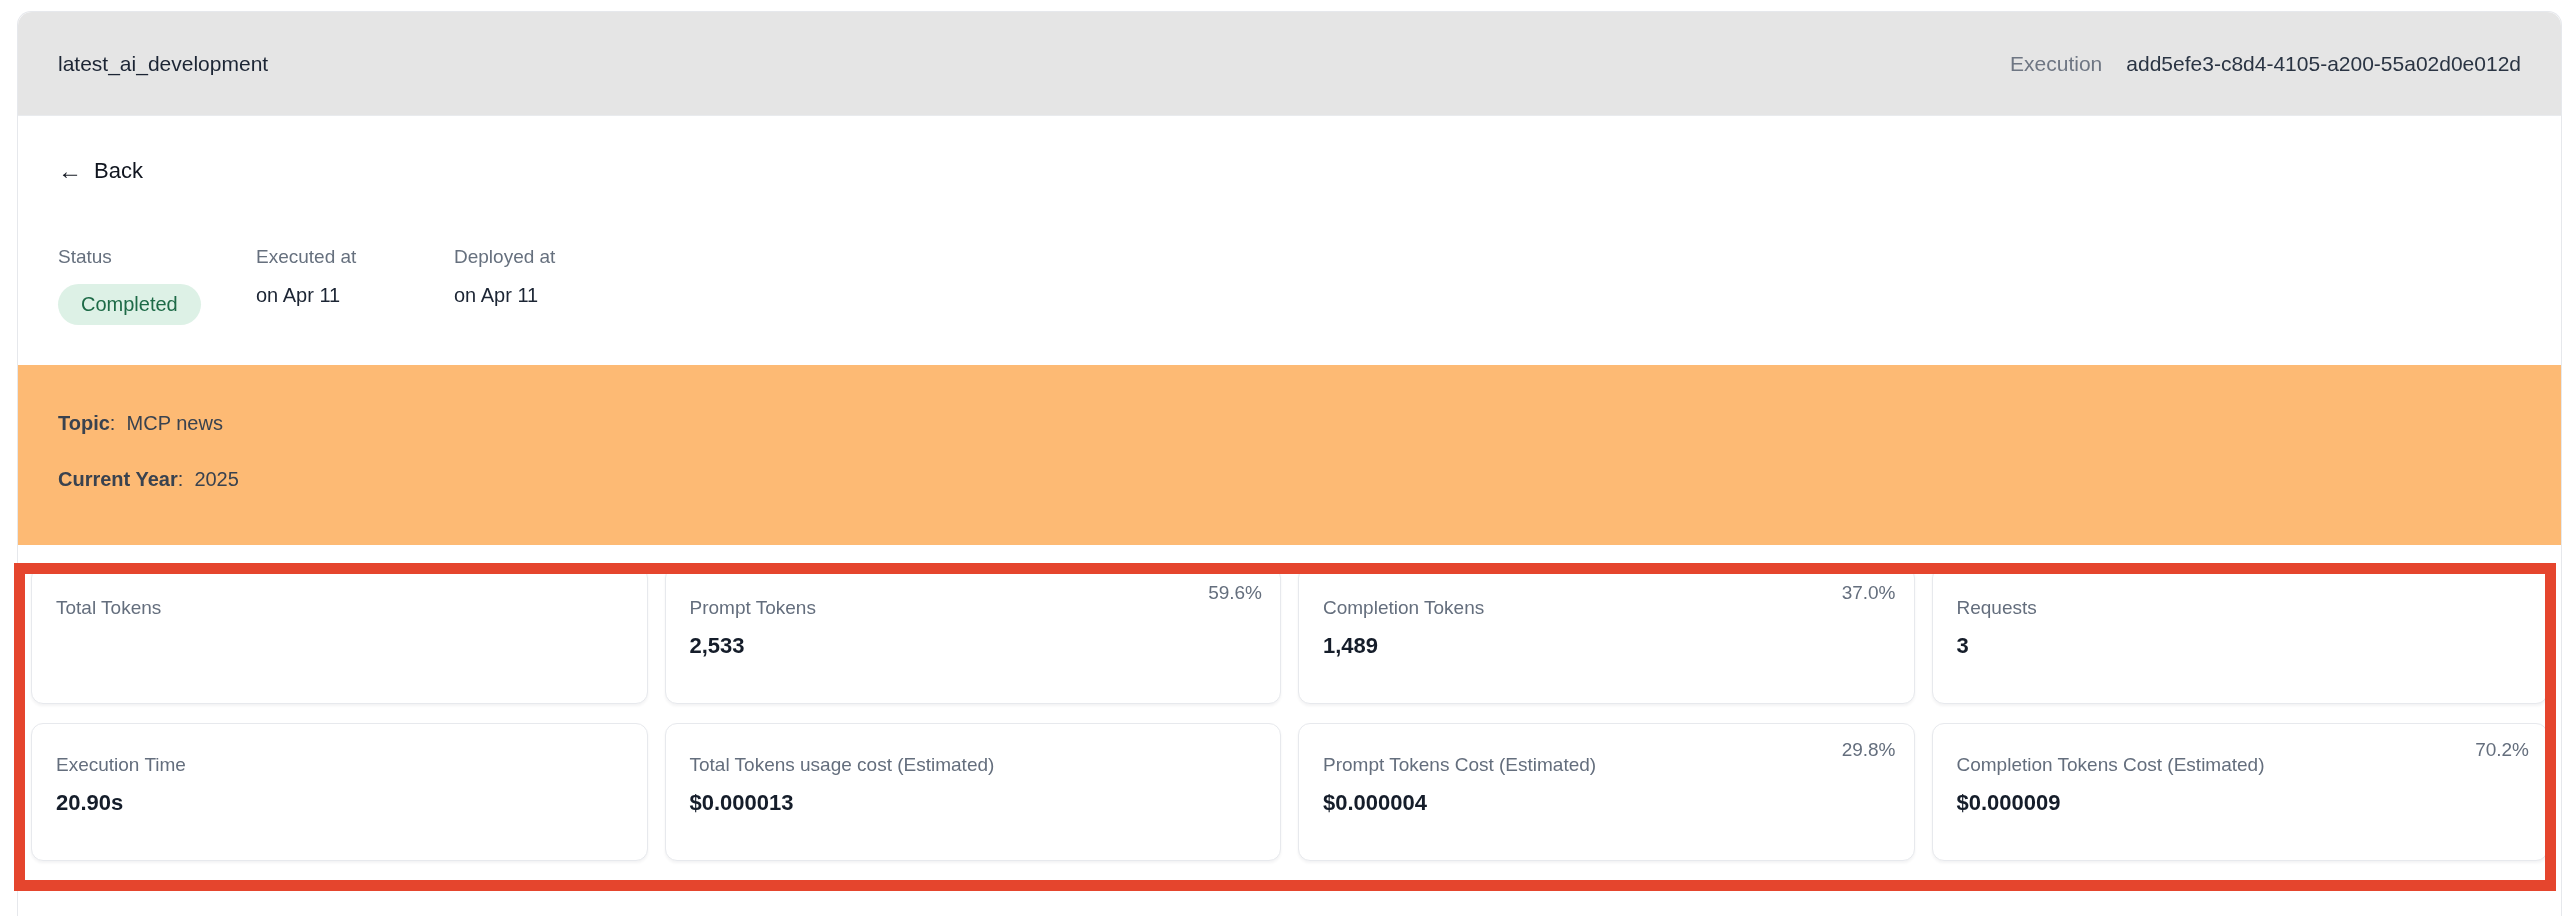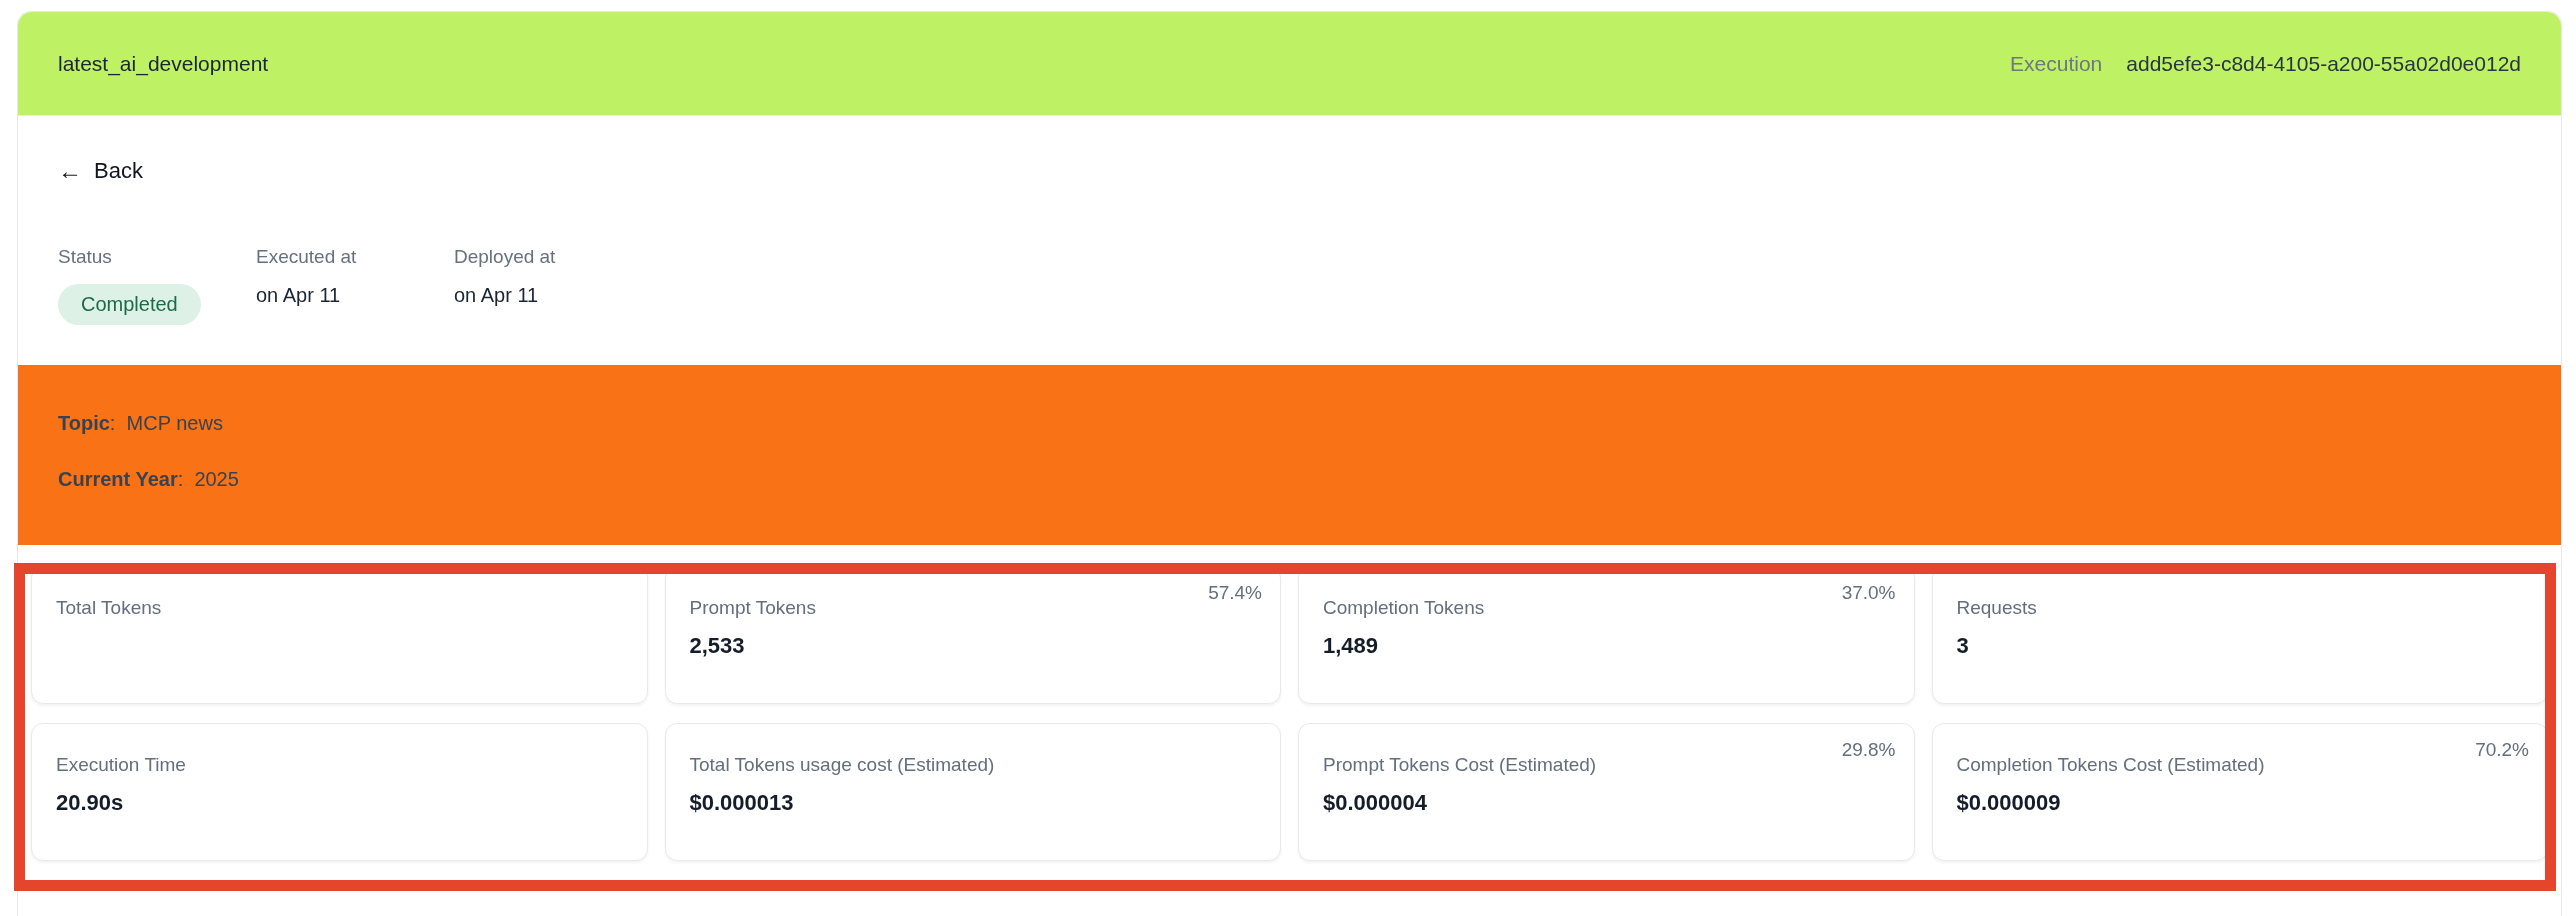--- a/index.html
+++ b/index.html
@@ -17,21 +17,21 @@
     left: 17px; top: 11px;
     width: 2545px; height: 920px;
     border: 1px solid #e6e8ec;
     border-bottom: none;
     border-radius: 14px 14px 0 0;
     background: #ffffff;
   }
 
   .panel-header {
     height: 104px;
-    background: #bef264;
+    background: #e5e5e5;
     border-bottom: 1px solid #e9ebee;
     border-radius: 14px 14px 0 0;
     display: flex;
     align-items: center;
     justify-content: space-between;
     padding: 0 40px;
   }
   .panel-title {
     font-size: 21px;
     color: #1c2534;
@@ -79,21 +79,21 @@
     display: inline-block;
     background: #ddf1e6;
     color: #1d6a47;
     font-size: 20px;
     padding: 9px 23px;
     border-radius: 999px;
   }
 
   
   .inputs-section {
-    background: #f97316;
+    background: #fdba74;
     padding: 44px 40px 0;
     height: 180px;
   }
   .input-line {
     font-size: 20px;
     color: #39424f;
     line-height: 28px;
     margin-bottom: 28px;
   }
   .input-line .input-label { font-weight: 700; }
@@ -196,21 +196,21 @@
   </div>
 
   <div class="metrics-section">
     <div class="metrics-grid">
 
       <div class="metric-card">
         <div class="metric-label">Total Tokens</div>
       </div>
 
       <div class="metric-card">
-        <div class="metric-percent">57.4%</div>
+        <div class="metric-percent">59.6%</div>
         <div class="metric-label">Prompt Tokens</div>
         <div class="metric-value">2,533</div>
       </div>
 
       <div class="metric-card">
         <div class="metric-percent">37.0%</div>
         <div class="metric-label">Completion Tokens</div>
         <div class="metric-value">1,489</div>
       </div>
 

